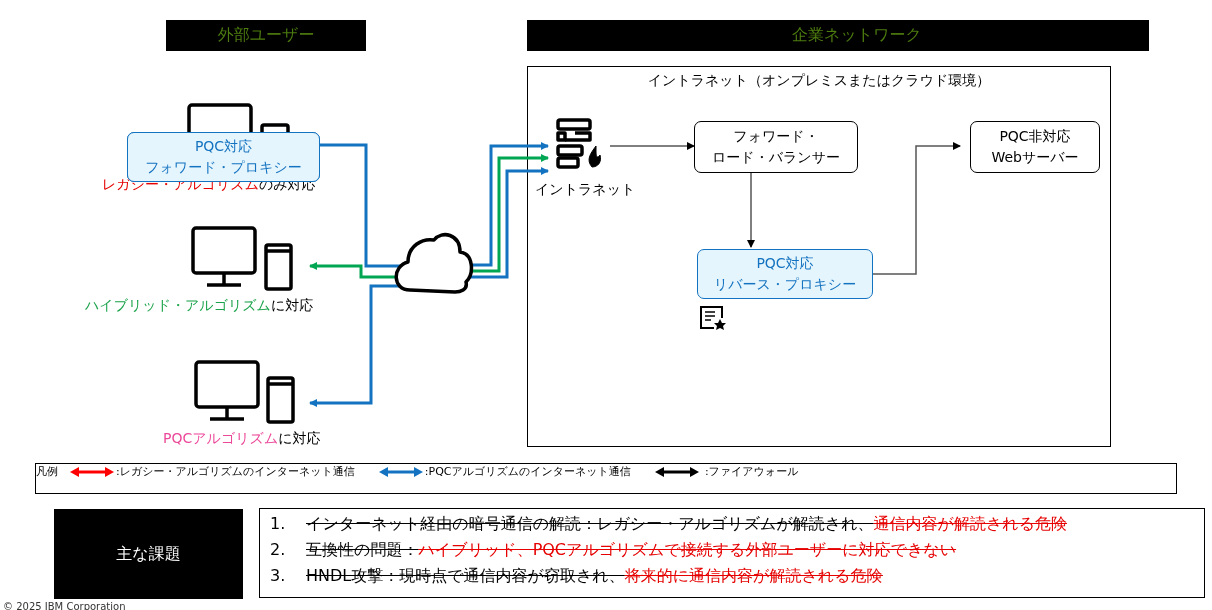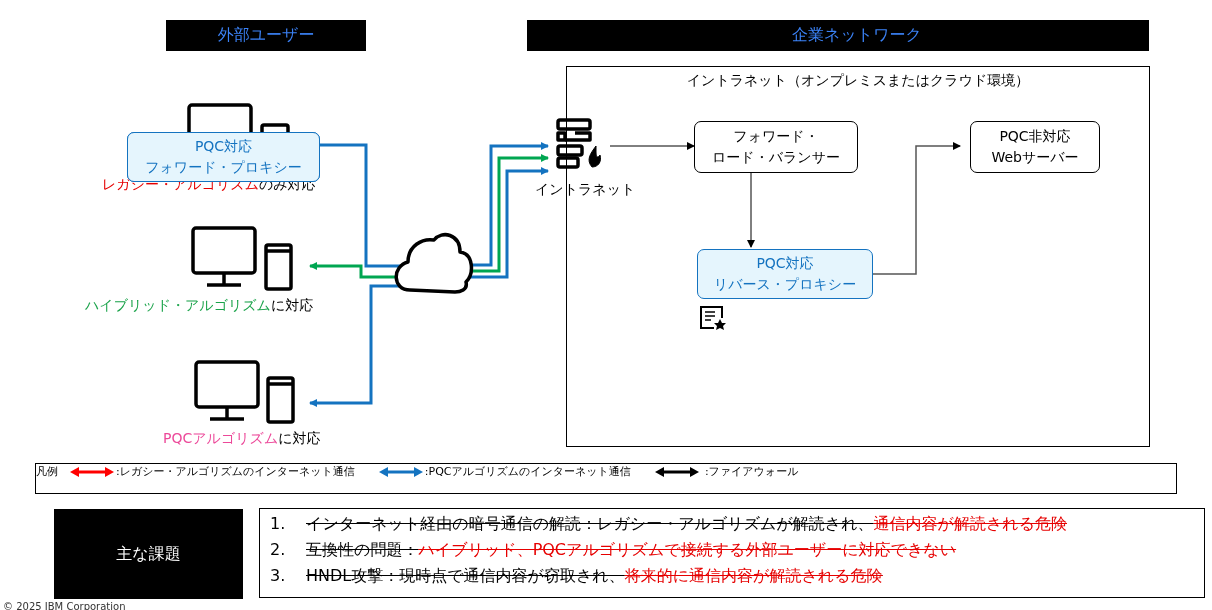--- a/index.html
+++ b/index.html
@@ -1,19 +1,19 @@
 <!DOCTYPE html>
 <html><head>
 <meta charset="utf-8">
 <style>
   html, body { margin:0; padding:0; background:#ffffff; }
   body { width:1212px; height:610px; position:relative; overflow:hidden;
          font-family:"DejaVu Sans","Liberation Sans",sans-serif; color:#000; }
   .abs { position:absolute; }
-  .hdr { background:#000; color:#3b82f6; font-size:16px; display:flex; align-items:center; justify-content:center; }
+  .hdr { background:#000; color:#4d7c0f; font-size:16px; display:flex; align-items:center; justify-content:center; }
   .intranet { border:1px solid #000; box-sizing:border-box; }
   .intranet-title { font-size:14px; width:100%; text-align:center; }
   .box { border:1px solid #000; border-radius:7px; background:#fff; box-sizing:border-box;
          display:flex; flex-direction:column; align-items:center; justify-content:center;
          font-size:14px; line-height:21px; text-align:center; }
   .box.pqc { background:#e5f5fd; border-color:#1473c0; color:#1473c0; }
   .lbl { font-size:14px; white-space:nowrap; }
   .red { color:#e60000; }
   .green { color:#1aa34a; }
   .blue { color:#ec4899; }
@@ -27,21 +27,21 @@
   .issue .red { text-decoration:line-through; text-decoration-color:#e60000; }
   .copyright { font-size:10px; color:#333; }
   svg.wires { position:absolute; left:0; top:0; }
 </style>
 </head>
 <body>
 
 <div class="abs hdr" style="left:166px;top:20px;width:200px;height:31px;">外部ユーザー</div>
 <div class="abs hdr" style="left:527px;top:20px;width:584px;height:31px;padding-left:38px;">企業ネットワーク</div>
 
-<div class="abs intranet" style="left:527px;top:66px;width:584px;height:381px;margin-left:39px;">
+<div class="abs intranet" style="left:527px;top:66px;width:584px;height:381px;">
   <div class="intranet-title abs" style="left:0;top:5px;">イントラネット（オンプレミスまたはクラウド環境）</div>
 </div>
 
 <svg class="wires" width="1212" height="610">
   <defs>
     <marker id="ab" markerWidth="8" markerHeight="8" refX="7" refY="4" orient="auto" markerUnits="userSpaceOnUse">
         <path d="M0,0 L8,4 L0,8 z" fill="#1473c0"></path>
       </marker>
     <marker id="ag" markerWidth="8" markerHeight="8" refX="7" refY="4" orient="auto" markerUnits="userSpaceOnUse">
         <path d="M0,0 L8,4 L0,8 z" fill="#00a651"></path>

